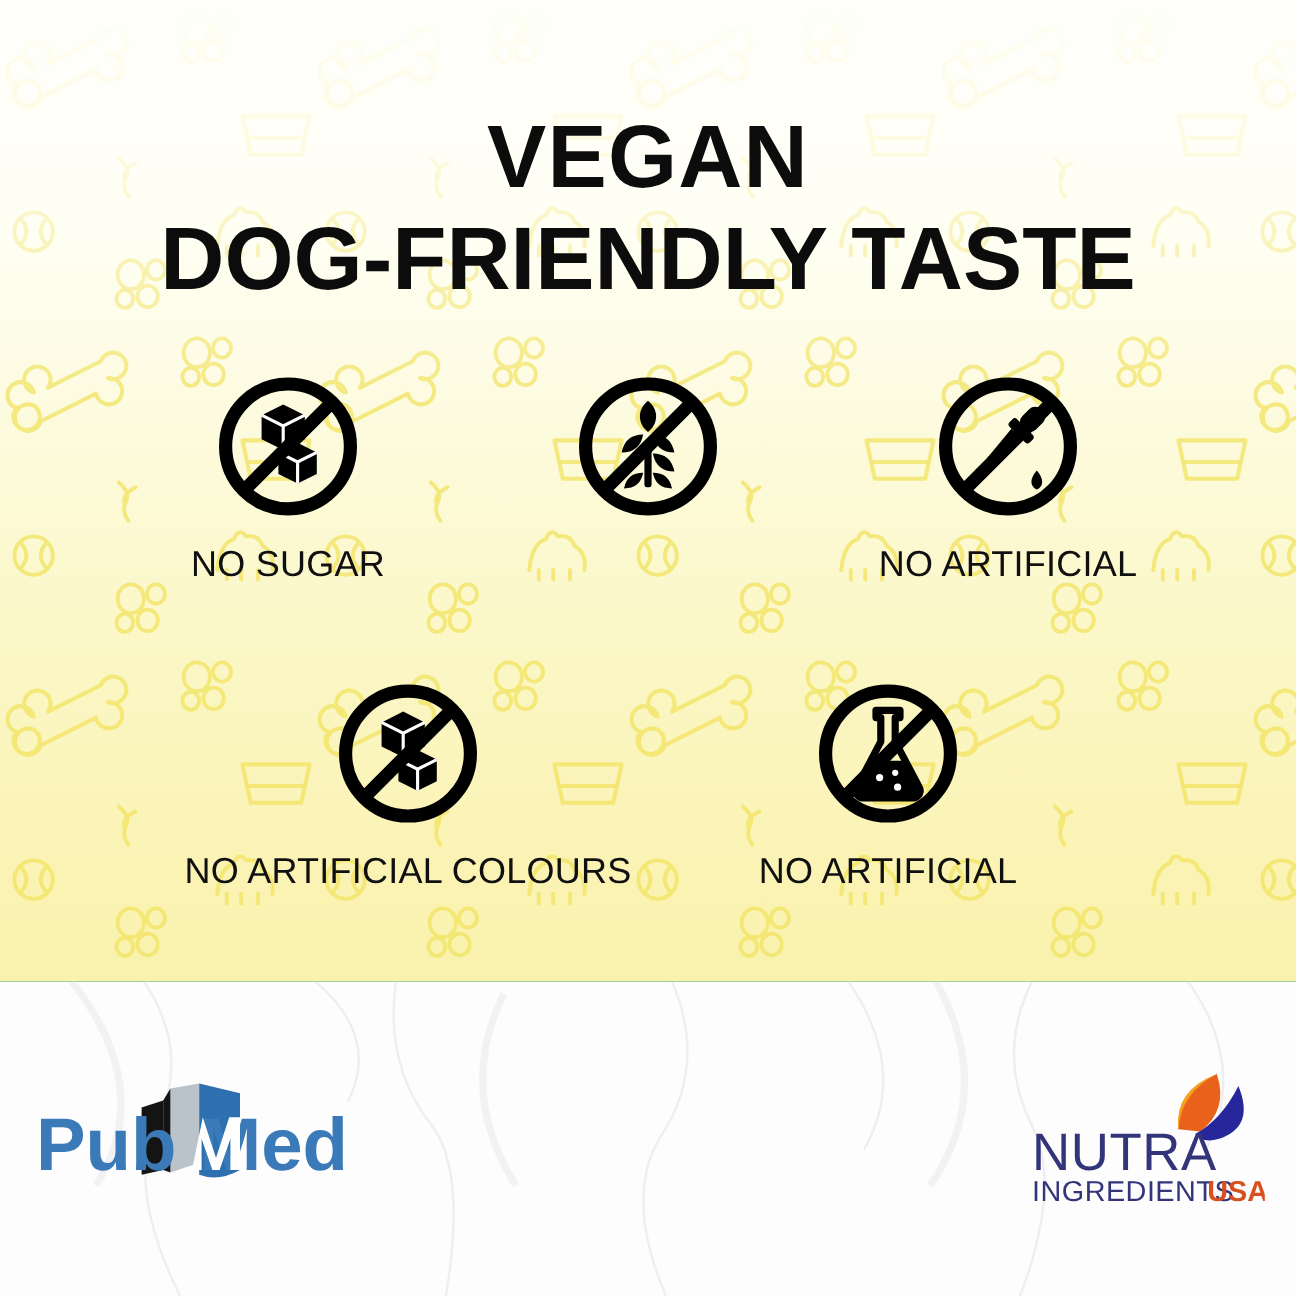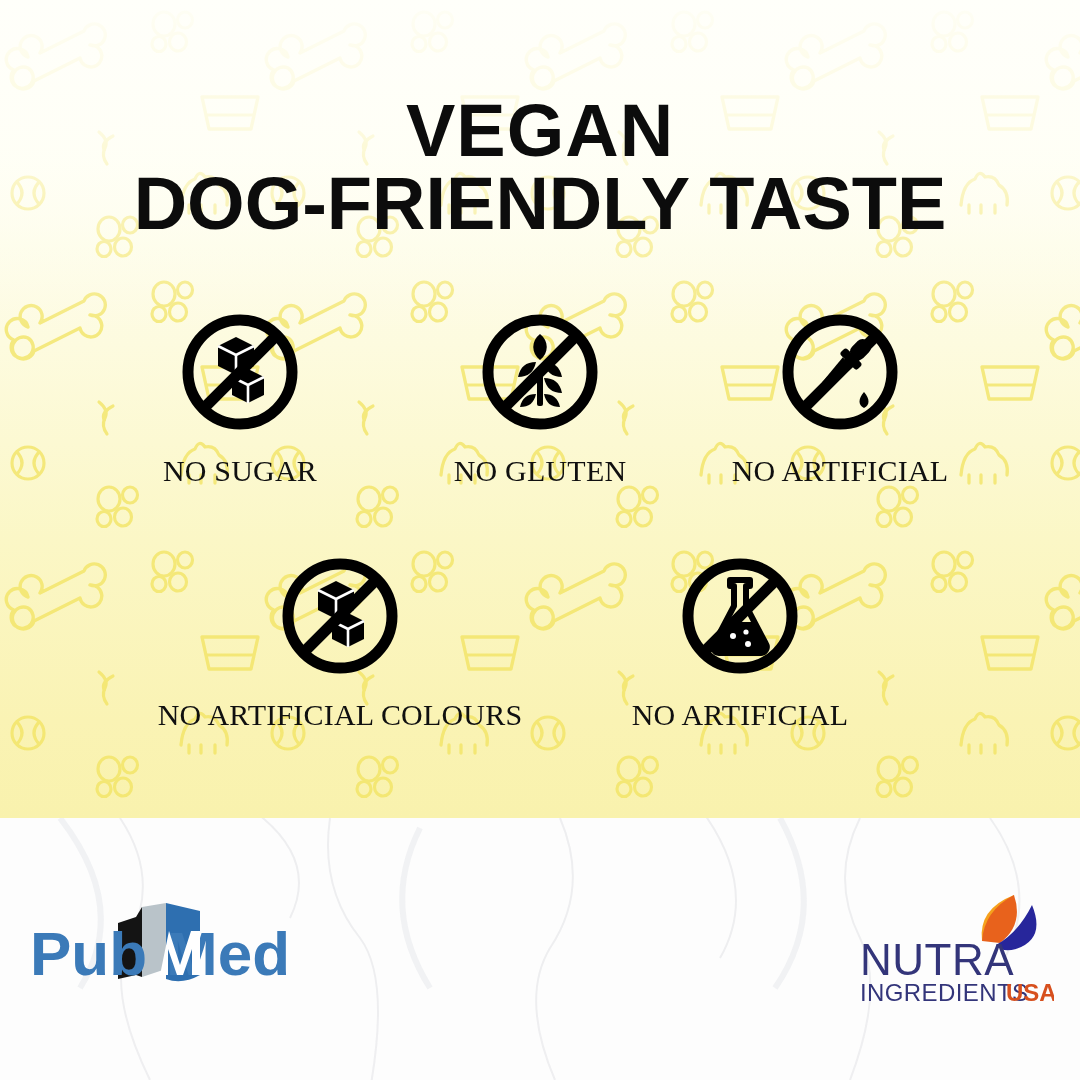--- a/index.html
+++ b/index.html
@@ -71,38 +71,38 @@
   }
   .heading .line1 {
     display: block;
     font-size: 74px;
     letter-spacing: 1px;
   }
   .heading .line2 {
     display: block;
     font-size: 74px;
     letter-spacing: 0px;
+    margin-top: 12px;
   }
 
   
   .badge-row {
     position: absolute;
     display: flex;
     justify-content: center;
     align-items: flex-start;
     width: 1080px;
   }
   .row-1 { top: 308px; }
-  .row-2 { top: 552px; }
+  .row-2 { top: 564px; }
 
   .badge {
     display: flex;
     flex-direction: column;
     align-items: center;
-    font-family: Liberation Serif, serif;
   }
   .row-1 .badge { width: 300px; }
   .row-2 .badge { width: 400px; }
 
   .badge-icon {
     width: 128px;
     height: 128px;
     display: block;
   }
   .badge-icon svg { display: block; width: 128px; height: 128px; }
@@ -262,21 +262,20 @@
               <path d="M60 86 c-2 9 -7 13 -16 13 c2 -9 7 -13 16 -13 z"></path>
 
               <path d="M68 54 c2 10 8 15 18 15 c-2 -10 -8 -15 -18 -15 z"></path>
               <path d="M68 70 c2 10 8 15 18 15 c-2 -10 -8 -15 -18 -15 z"></path>
               <path d="M68 86 c2 9 7 13 16 13 c-2 -9 -7 -13 -16 -13 z"></path>
             </g>
             <circle cx="64" cy="64" r="52" fill="none" stroke="#000" stroke-width="11"></circle>
             <line x1="100" y1="28" x2="28" y2="100" stroke="#000" stroke-width="11"></line>
           </svg>
         </span>
-        <span class="badge-label">NO GLUTEN</span>
       </div>
 
       <div class="badge">
         <span class="badge-icon">
           <svg viewBox="0 0 128 128" xmlns="http://www.w3.org/2000/svg" aria-hidden="true">
             <g transform="rotate(45 64 62)">
 
               <rect x="56" y="22" width="16" height="22" rx="7" fill="#000"></rect>
 
               <rect x="52" y="42" width="24" height="9" rx="3" fill="#000"></rect>

